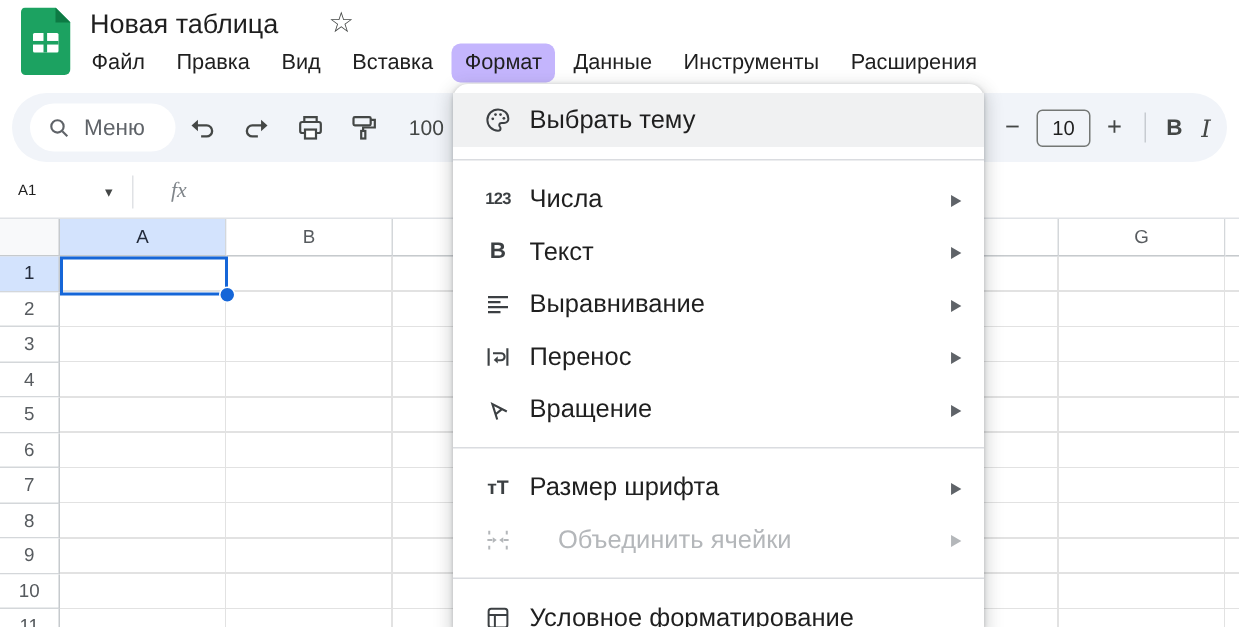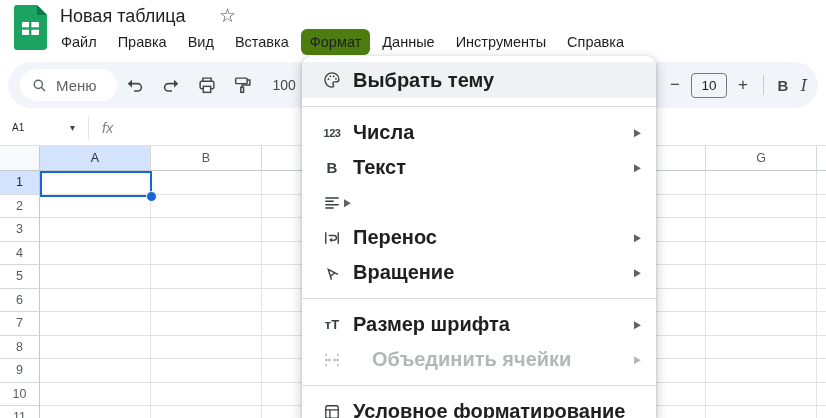--- a/index.html
+++ b/index.html
@@ -10,21 +10,21 @@
   }
 
   
   .titlebar { position:absolute; left:0; top:0; width:692px; height:56px; background:#fff; }
   .logo { position:absolute; left:14px; top:5px; width:33px; height:45px; }
   .doc-title { position:absolute; left:60px; top:4px; font-size:18px; color:#1f1f1f; line-height:24px; }
   .star-btn { position:absolute; left:219px; top:4px; font-size:19px; color:#444746; line-height:24px; }
 
   .menubar { position:absolute; left:52px; top:29px; display:flex; gap:3px; }
   .mb-item { padding:3px 9px; font-size:14.5px; color:#1f1f1f; line-height:20px; border-radius:6px; white-space:nowrap;text-align:center; }
-  .mb-item.active { background:#4d7c0f; }
+  .mb-item.active { background:#c4b5fd; }
 
   
   .toolbar { position:absolute; left:8px; top:62px; width:810px; height:46px;
              background:#f1f4f9; border-radius:23px; display:flex; align-items:center; z-index:1; }
   .search-pill { margin-left:12px; height:32px; background:#fff; border-radius:16px;
                  display:flex; align-items:center; padding:0 20px 0 10px; gap:7px; flex:none; }
   .search-label { color:#5f6368; font-size:15px; }
   .tb-btn { width:28px; height:28px; margin:0 4px; display:flex; align-items:center; justify-content:center; border-radius:4px; flex:none; }
   .tb-btn:first-of-type { margin-left:12px; }
   .zoom-label { font-size:14px; color:#444746; margin-left:12px; }
@@ -35,21 +35,21 @@
   .tb-sep { width:1px; height:20px; background:#c7cbd1; margin:0 8px; }
   .bold-btn { font-weight:bold; font-size:15px; color:#444746; width:22px; text-align:center; }
   .italic-btn { font-family:"DejaVu Serif", serif; font-style:italic; font-size:16px; color:#444746; width:20px; text-align:center; }
 
   
   .formula-bar { position:absolute; left:0; top:110px; width:826px; height:36px; background:#fff;
                  border-bottom:1px solid #dfe2e6; display:flex; align-items:center; }
   .cell-ref { margin-left:12px; font-size:10px; color:#1f1f1f; width:58px; }
   .ref-arrow { font-size:10px; color:#444746; }
   .fb-sep { width:1px; height:22px; background:#e0e2e5; margin:0 13px; }
-  .fx { font-family:Liberation Sans, sans-serif; font-style:italic; font-size:14.5px; color:#80868b; }
+  .fx { font-family:Liberation Serif, serif; font-style:italic; font-size:14.5px; color:#80868b;margin-left:12px; }
 
   
   .grid { position:absolute; left:0; top:146px; width:826px; height:272px; overflow:hidden; }
   .cells { position:absolute; left:40px; top:25px; width:786px; height:247px; background-color:#fff;
            background-image:
              repeating-linear-gradient(to right, transparent 0 110px, #e2e2e2 110px 111px),
              repeating-linear-gradient(to bottom, transparent 0 22.5px, #e2e2e2 22.5px 23.5px); }
   .corner { position:absolute; left:0; top:0; width:40px; height:25px; background:#f8f9fa;
             border-right:1px solid #c6cacd; border-bottom:1px solid #c6cacd; }
   .col-h { position:absolute; top:0; height:25px; width:111px; background:#fff;
@@ -66,21 +66,21 @@
                  border-radius:50%; background:#1566d8; border:1.5px solid #fff; }
 
   
   .menu { position:absolute; left:302px; top:56px; width:354px; height:362px; background:#fff;
           border-radius:10px 10px 0 0; padding-top:6px; z-index:10;
           box-shadow:0 1px 3px rgba(60,64,67,.3), 0 4px 10px 3px rgba(60,64,67,.18); }
   .mi { height:35px; display:flex; align-items:center; padding:0 15px 0 18px; }
   .mi.first { height:36px; }
   .mi.hovered { background:#f0f1f2; }
   .mico { width:24px; display:flex; align-items:center; justify-content:center; flex:none; color:#3c4043; }
-  .mlabel { margin-left:9px; font-size:20px; color:#1f1f1f; flex:1; white-space:nowrap;font-weight:bold; }
+  .mlabel { margin-left:9px; font-size:17px; color:#1f1f1f; flex:1; white-space:nowrap; }
   .marrow { font-size:9px; color:#5f6368; flex:none; transform:scaleY(1.15); }
   .mdiv { height:1px; background:#dadce0; margin:8px 0; }
   .mi.disabled { color:#b4b7ba;gap:19px; }
   .mi.disabled .mlabel, .mi.disabled .mico, .mi.disabled .marrow { color:#b4b7ba; }
   .glyph-123 { font-weight:bold; font-size:11px; letter-spacing:-0.5px; }
   .glyph-b { font-weight:bold; font-size:15px; }
   .glyph-tt { font-weight:bold; font-size:13px; }
 </style>
 </head>
 <body>
@@ -97,21 +97,21 @@
   <div class="star-btn">☆</div>
 
   <div class="menubar">
     <div class="mb-item">Файл</div>
     <div class="mb-item">Правка</div>
     <div class="mb-item">Вид</div>
     <div class="mb-item">Вставка</div>
     <div class="mb-item active">Формат</div>
     <div class="mb-item">Данные</div>
     <div class="mb-item">Инструменты</div>
-    <div class="mb-item">Справка</div>
+    <div class="mb-item">Расширения</div>
   </div>
 </div>
 
 <div class="toolbar">
   <div class="search-pill">
     <svg width="19" height="19" viewBox="0 0 24 24">
       <circle cx="10.5" cy="10.5" r="5.2" fill="none" stroke="#5f6368" stroke-width="1.8"></circle>
       <path d="M14.6 14.6 18.8 18.8" stroke="#5f6368" stroke-width="1.8"></path>
     </svg>
     <span class="search-label">Меню</span>
@@ -220,20 +220,21 @@
     <span class="mlabel">Текст</span>
     <span class="marrow">▶</span>
   </div>
 
   <div class="mi">
     <span class="mico">
       <svg width="20" height="20" viewBox="0 0 24 24">
         <path stroke="#3c4043" stroke-width="1.8" d="M4 6h16M4 10h10M4 14h16M4 18h10"></path>
       </svg>
     </span>
+    <span class="mlabel">Выравнивание</span>
     <span class="marrow">▶</span>
   </div>
 
   <div class="mi">
     <span class="mico">
       <svg width="20" height="20" viewBox="0 0 24 24">
         <path stroke="#3c4043" stroke-width="1.7" fill="none" d="M4.5 5v14M19.5 5v14M8 9h6.5a2.8 2.8 0 0 1 0 5.6H11.5"></path>
         <path fill="#3c4043" d="M11.8 11.4 8.6 14.3l3.2 2.9z"></path>
       </svg>
     </span>

